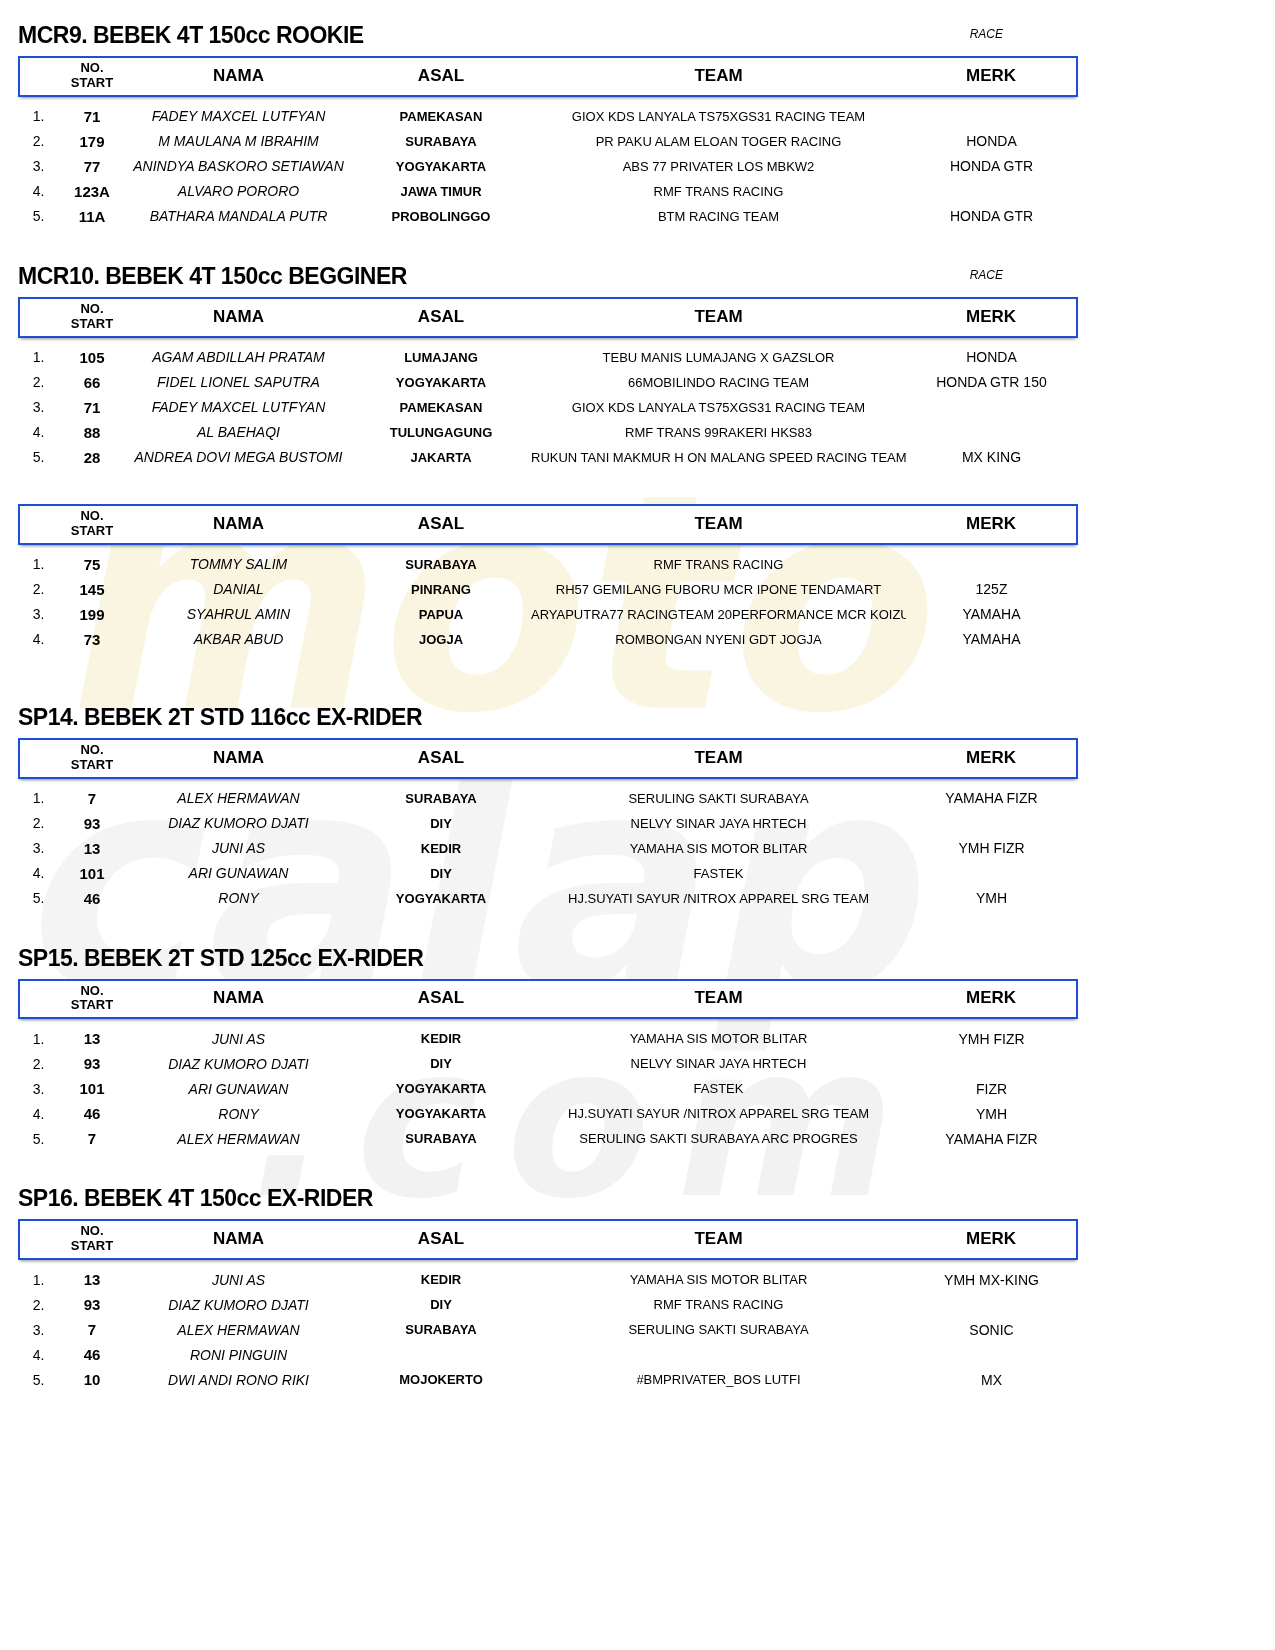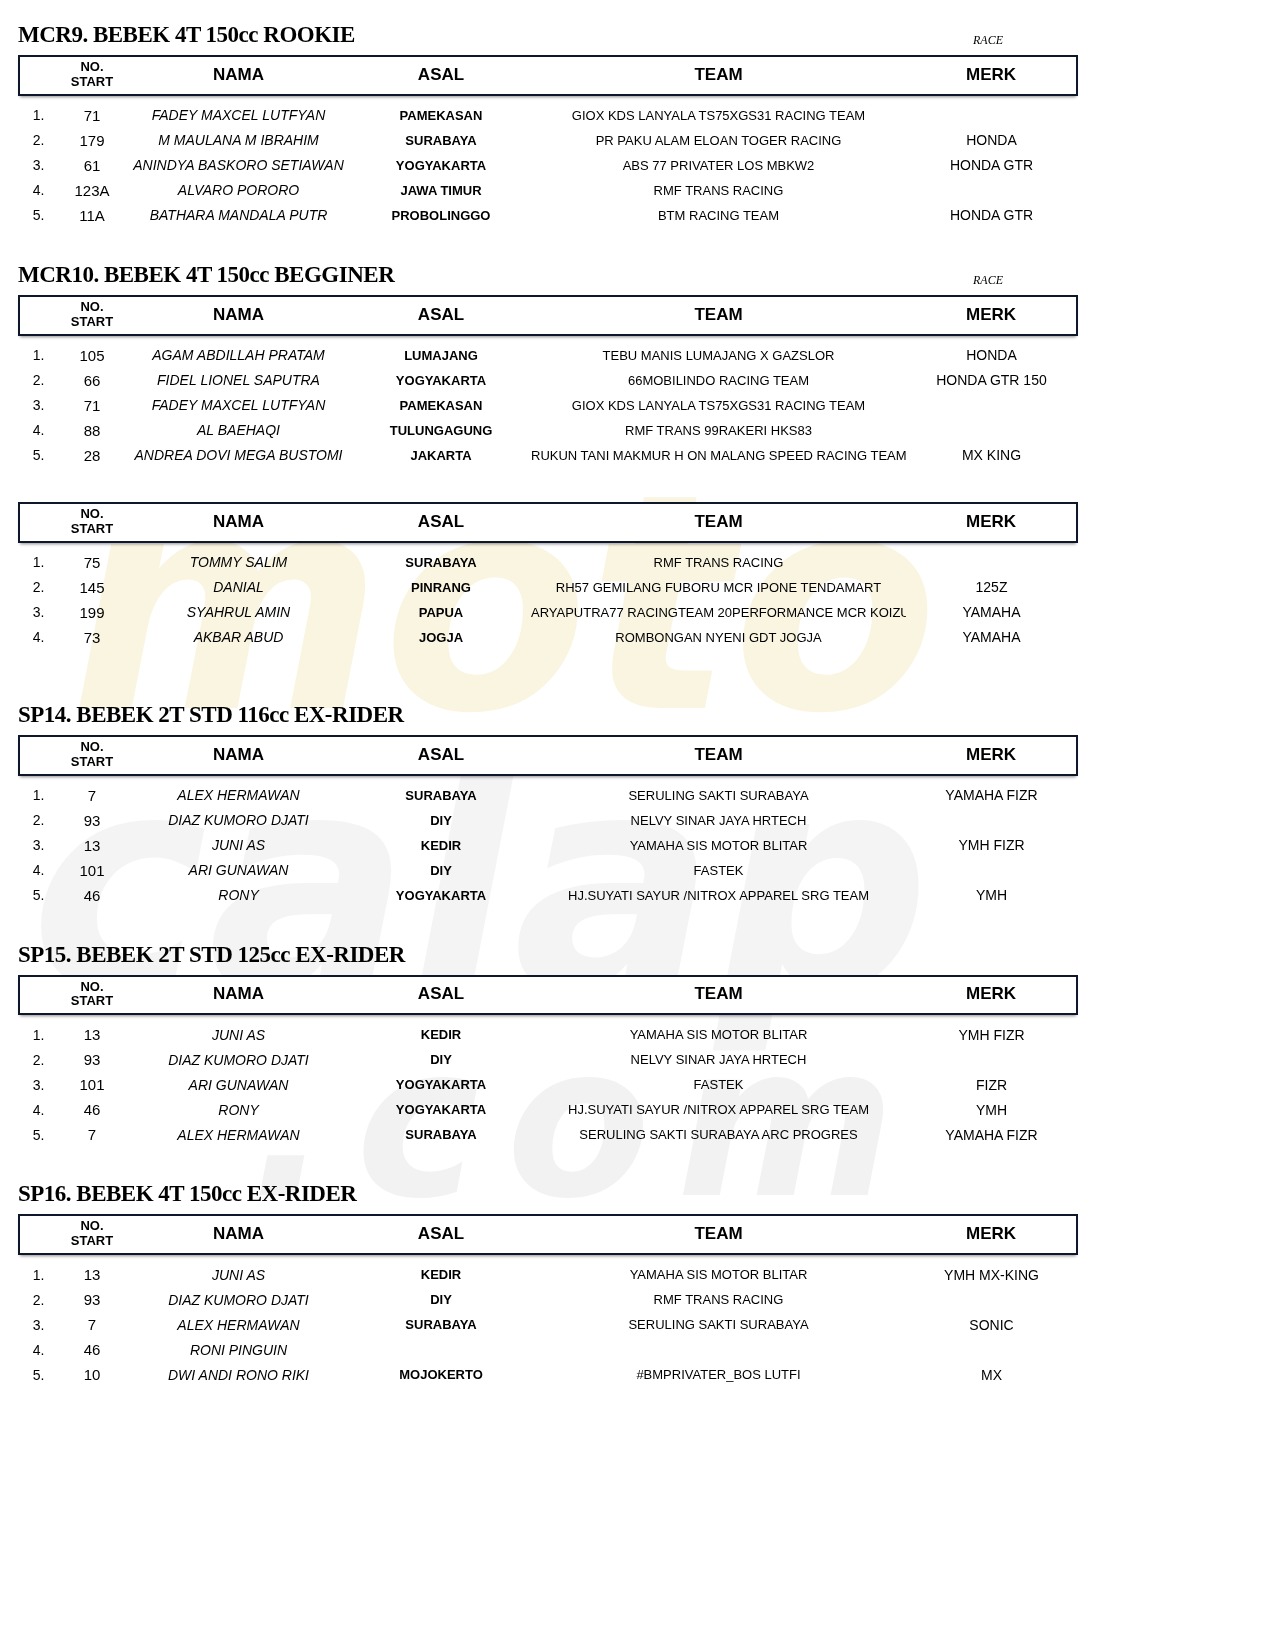--- a/index.html
+++ b/index.html
@@ -22,60 +22,59 @@
   #wm3 { top:1000px; left:250px; font-size:210px; color:rgba(130,130,130,0.10); letter-spacing:26px; }
 
   .content {
     position:absolute; z-index:1;
     left:18px; top:22px; width:1058px;
   }
   section.race-section { margin-bottom:34px; }
   section.gap-lg { margin-top:52px; }
 
   .section-head {
-    display:flex; justify-content:space-between; align-items:flex-end;
+    display:flex; justify-content:space-between; align-items:flex-start;
     margin-bottom:7px;
-    font-family:Liberation Serif, serif;
   }
   h2.section-title {
     margin:0; font-size:23px; font-weight:bold; letter-spacing:-0.5px;
   }
   .race {
     font-style:italic; font-size:12px; margin-right:73px; margin-top:5px;
   }
 
   table.start-list {
     width:100%; border-collapse:collapse; table-layout:fixed;
   }
   col.c-no    { width:39px;  }
   col.c-start { width:68px;  }
   col.c-nama  { width:225px; }
   col.c-asal  { width:180px; }
   col.c-team  { width:375px; }
   col.c-merk  { width:171px; }
 
   thead tr {
-    border:2px solid #0f172a;
+    border:2px solid #1d4ed8;
     box-shadow:0 3px 3px -1px rgba(0,0,0,0.45);
     margin-left:18px;
   }
   th {
     font-weight:bold; text-align:center; vertical-align:middle;
     font-size:17px; padding:3px 0 4px 0; background:#fff;
   }
   th.h-start { font-size:13px; line-height:1.15; }
 
   tbody td {
     text-align:center; vertical-align:middle;
     height:25px; padding:0;
     white-space:nowrap; overflow:hidden;
   }
   tbody tr:first-child td { padding-top:7px; }
   td.no    { font-size:14px; }
-  td.start { font-size:15px; font-weight:normal; }
+  td.start { font-size:15px; font-weight:bold; }
   td.nama  { font-size:14px;font-style:italic; }
   td.asal  { font-size:13px; font-weight:bold; }
   td.team  { font-size:13px; }
   td.merk  { font-size:14px; }
 </style>
 </head>
 <body>
 
 <div class="watermark" id="wm1">moto</div>
 <div class="watermark" id="wm2">calap</div>
@@ -119,21 +118,21 @@
           <tr>
             <td class="no">2.</td>
             <td class="start">179</td>
             <td class="nama">M MAULANA M IBRAHIM</td>
             <td class="asal">SURABAYA</td>
             <td class="team">PR PAKU ALAM ELOAN TOGER RACING</td>
             <td class="merk">HONDA</td>
           </tr>
           <tr>
             <td class="no">3.</td>
-            <td class="start">61</td>
+            <td class="start">77</td>
             <td class="nama">ANINDYA BASKORO SETIAWAN</td>
             <td class="asal">YOGYAKARTA</td>
             <td class="team">ABS 77 PRIVATER LOS MBKW2</td>
             <td class="merk">HONDA GTR</td>
           </tr>
           <tr>
             <td class="no">4.</td>
             <td class="start">123A</td>
             <td class="nama">ALVARO PORORO</td>
             <td class="asal">JAWA TIMUR</td>

